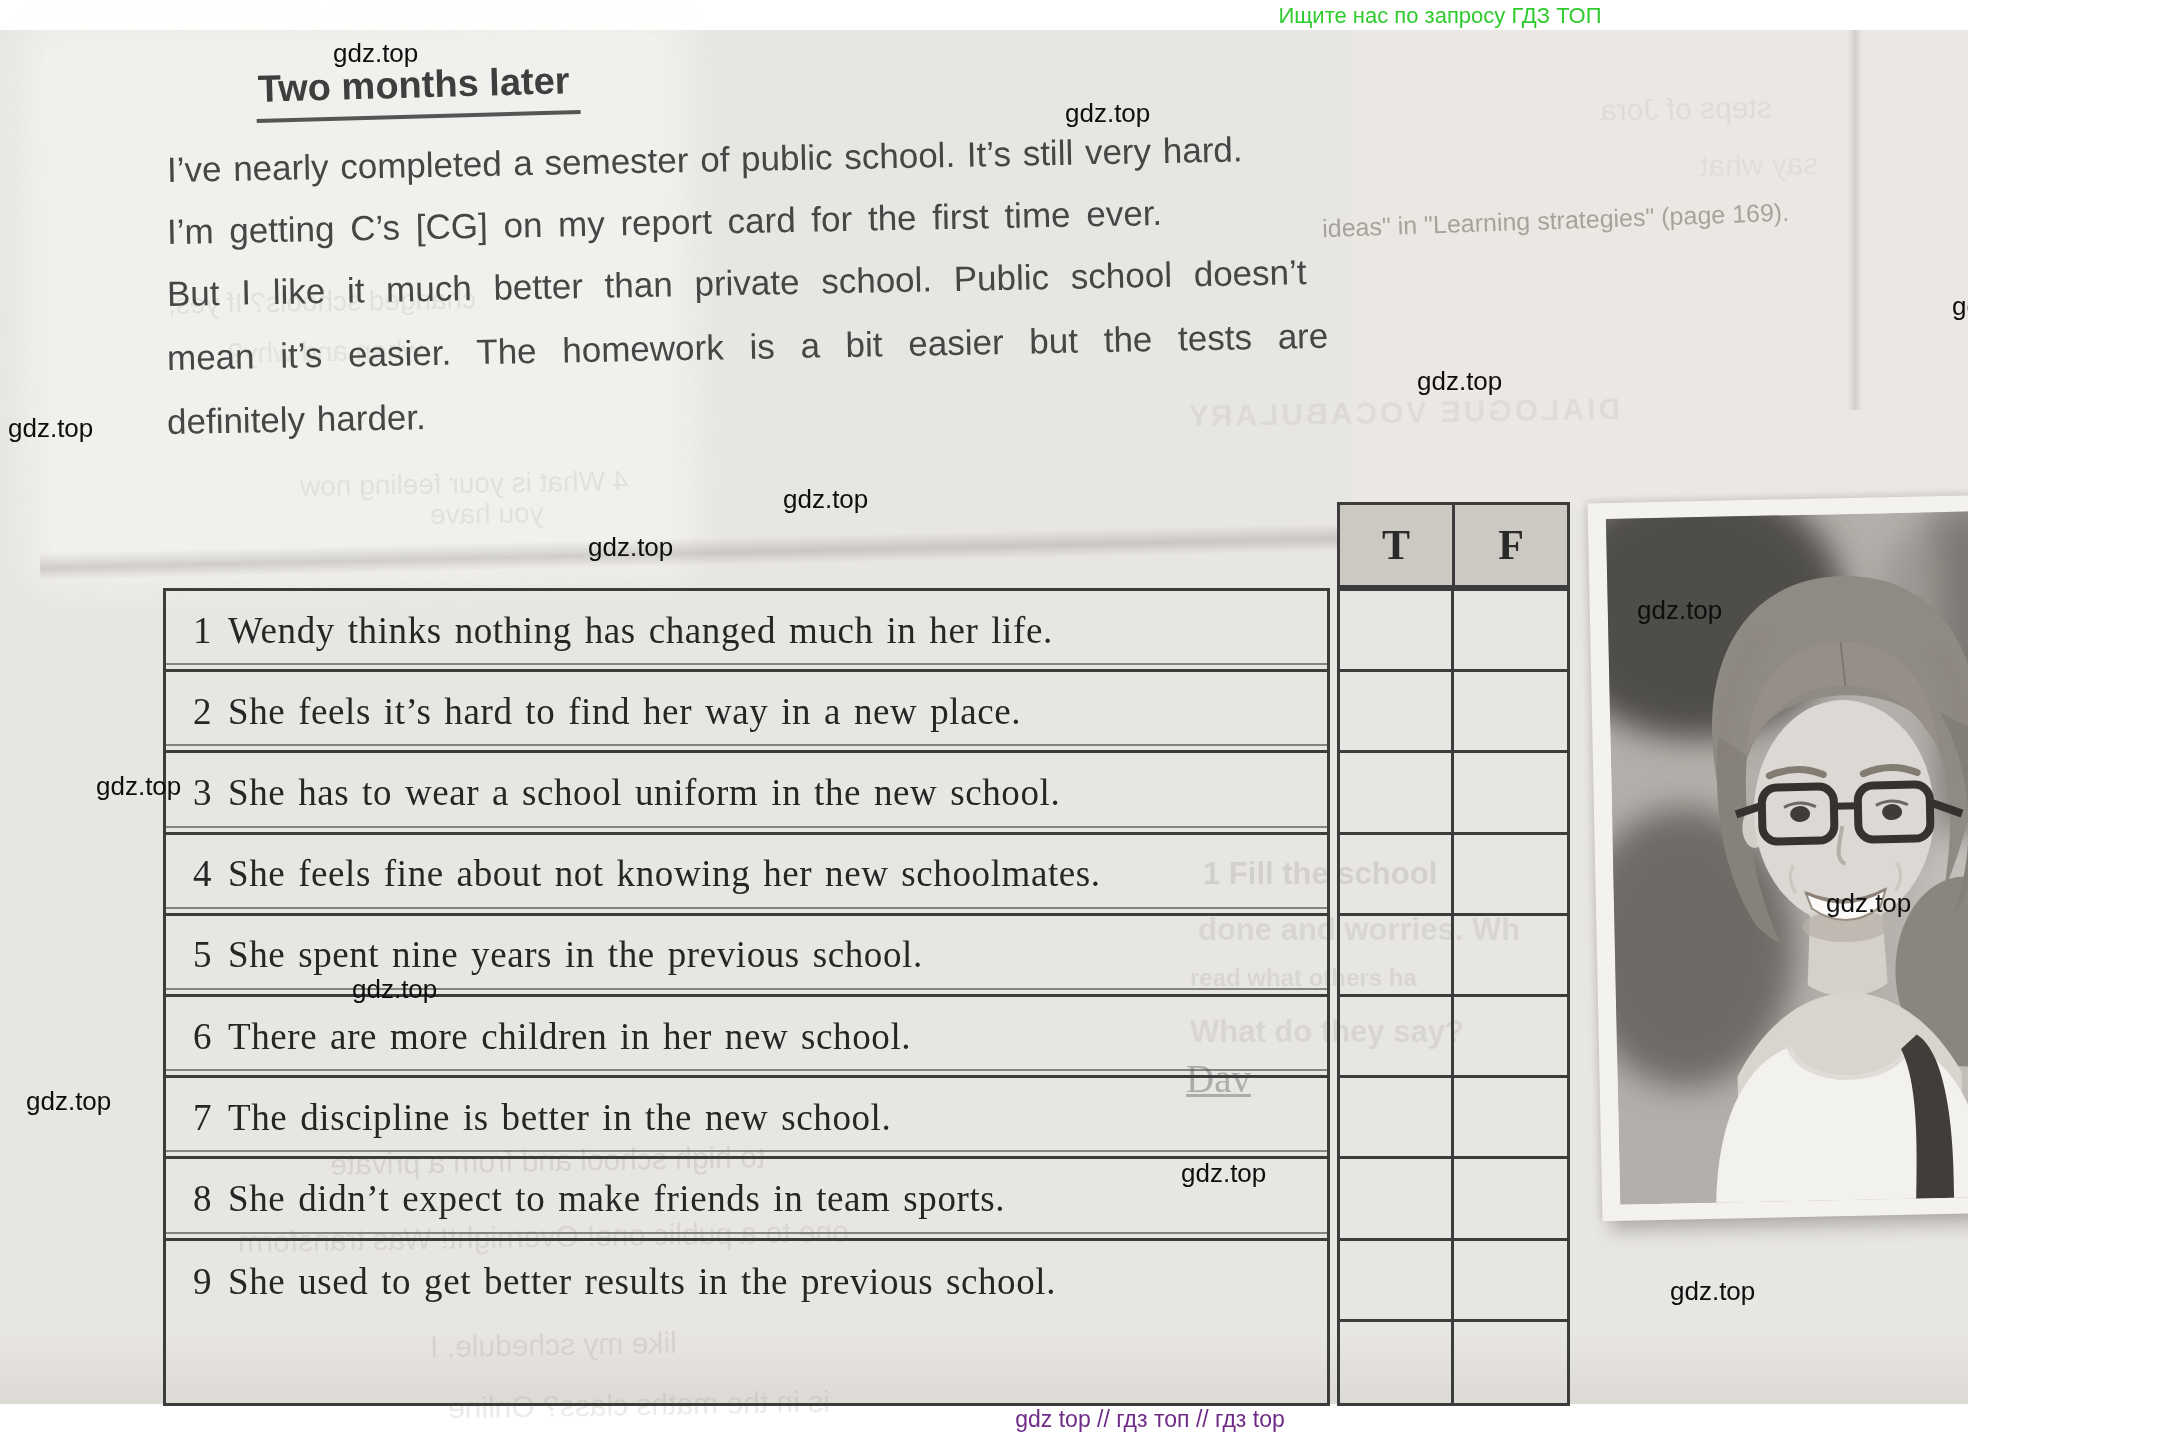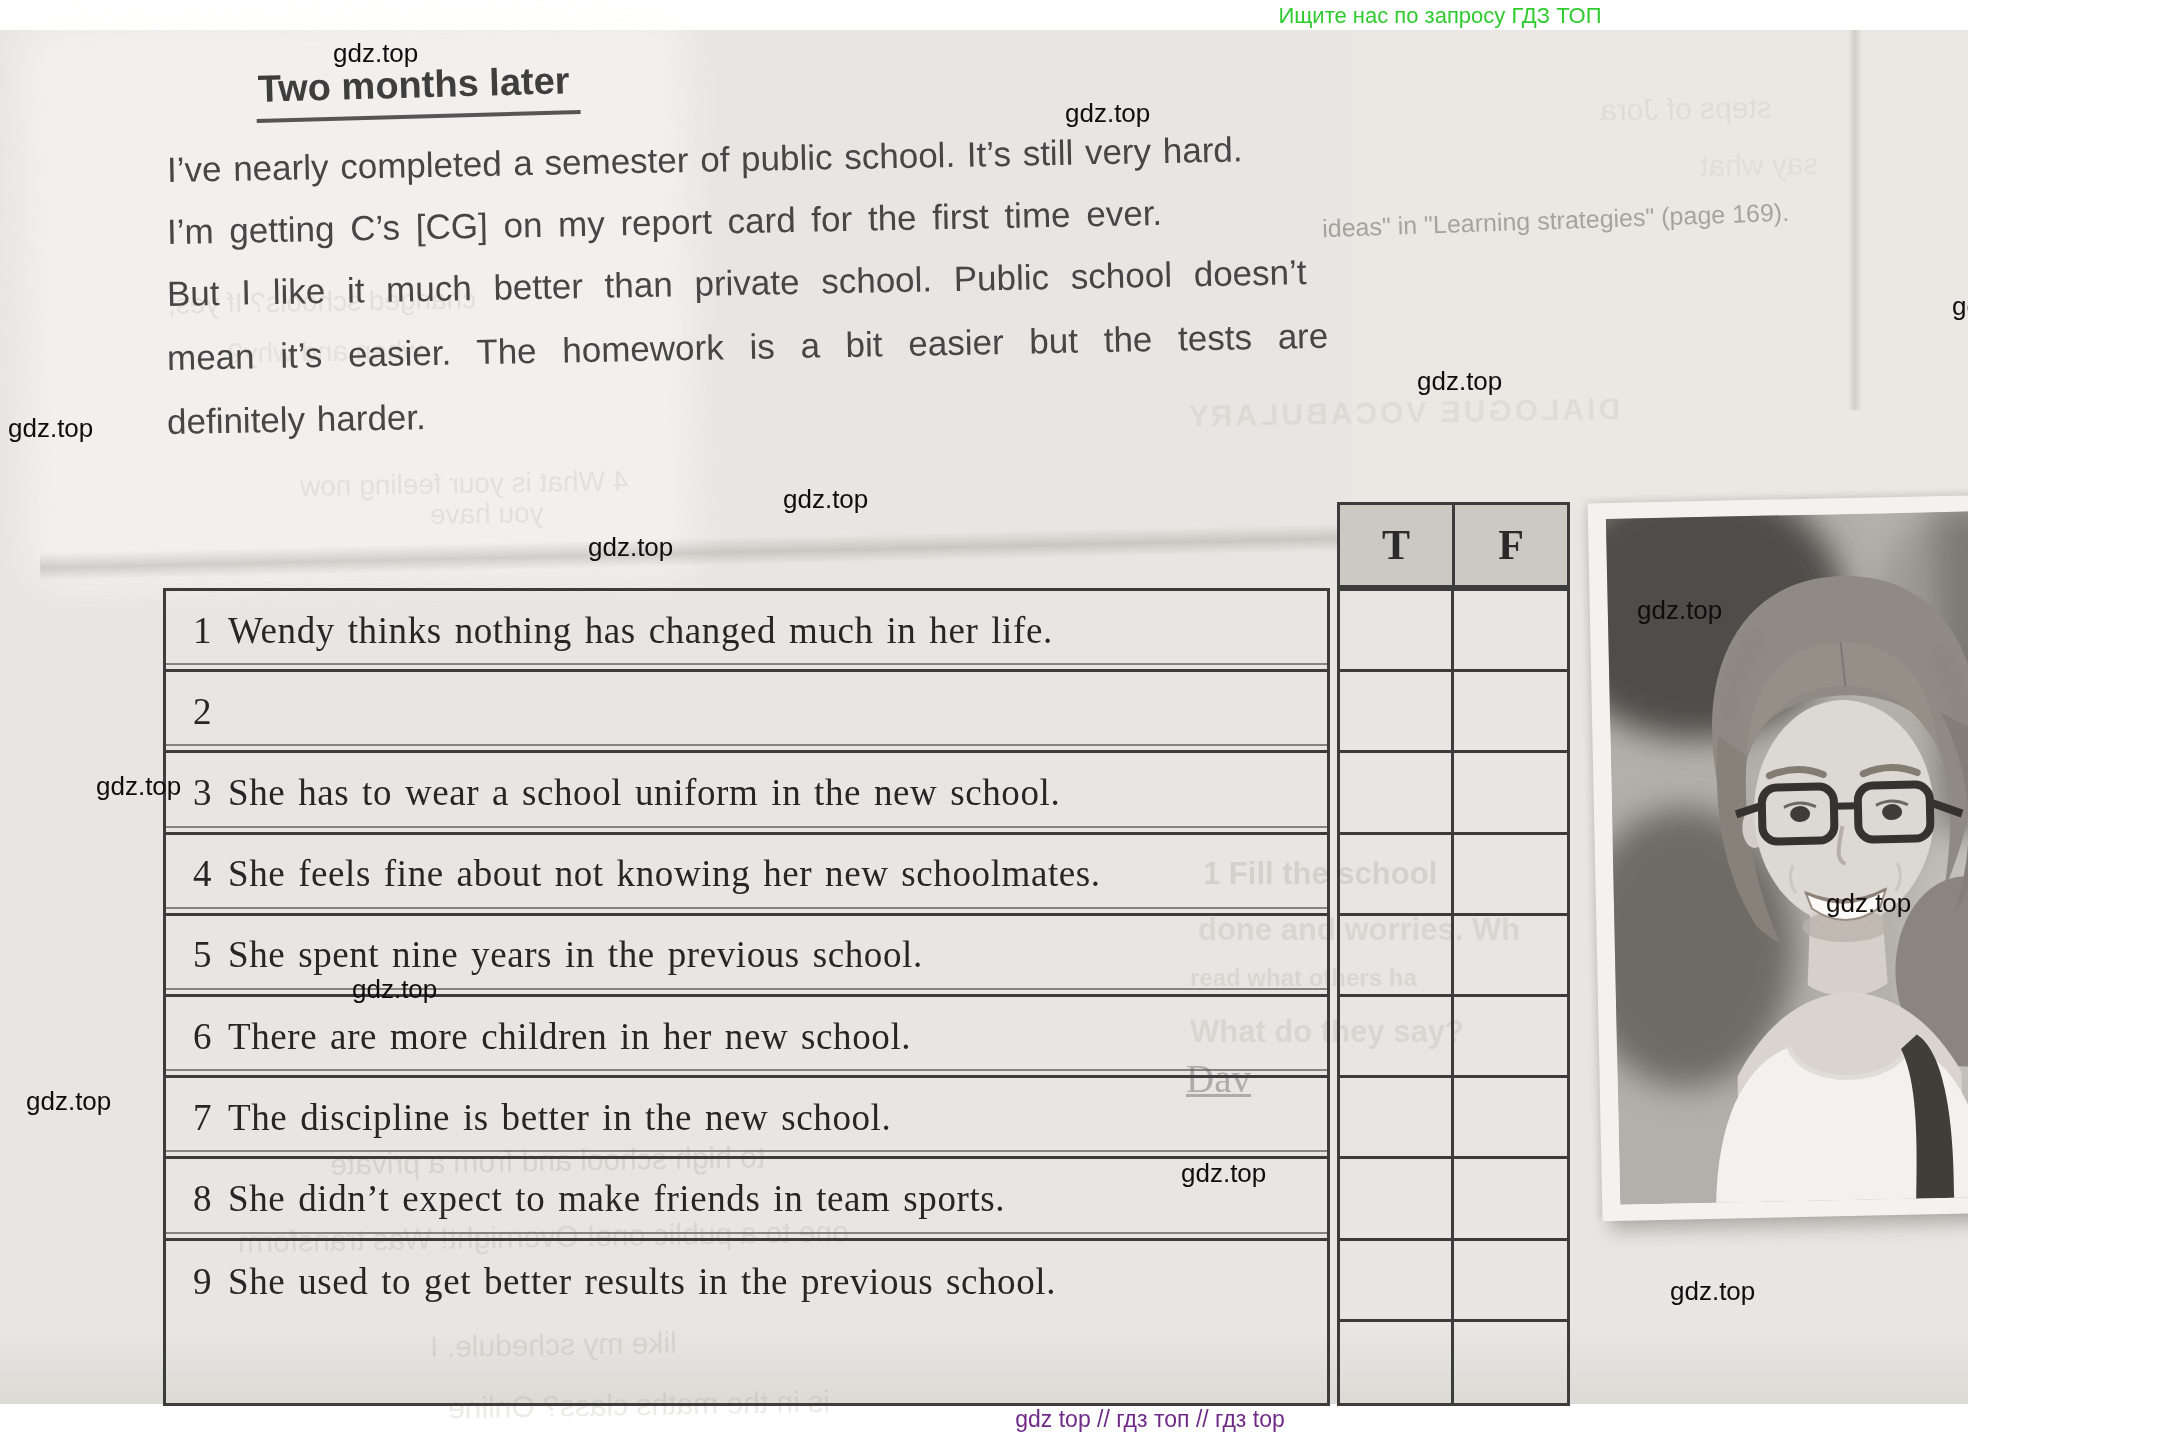--- a/index.html
+++ b/index.html
@@ -150,20 +150,21 @@
       <div class="hcell">T</div>
       <div class="hcell">F</div>
     </div>
     <div class="stmt-box">
       <div class="row">
           <span class="num">1</span>
           <span>Wendy thinks nothing has changed much in her life.</span>
         </div>
       <div class="row">
           <span class="num">2</span>
+          <span>She feels it’s hard to find her way in a new place.</span>
         </div>
       <div class="row">
           <span class="num">3</span>
           <span>She has to wear a school uniform in the new school.</span>
         </div>
       <div class="row">
           <span class="num">4</span>
           <span>She feels fine about not knowing her new schoolmates.</span>
         </div>
       <div class="row">

